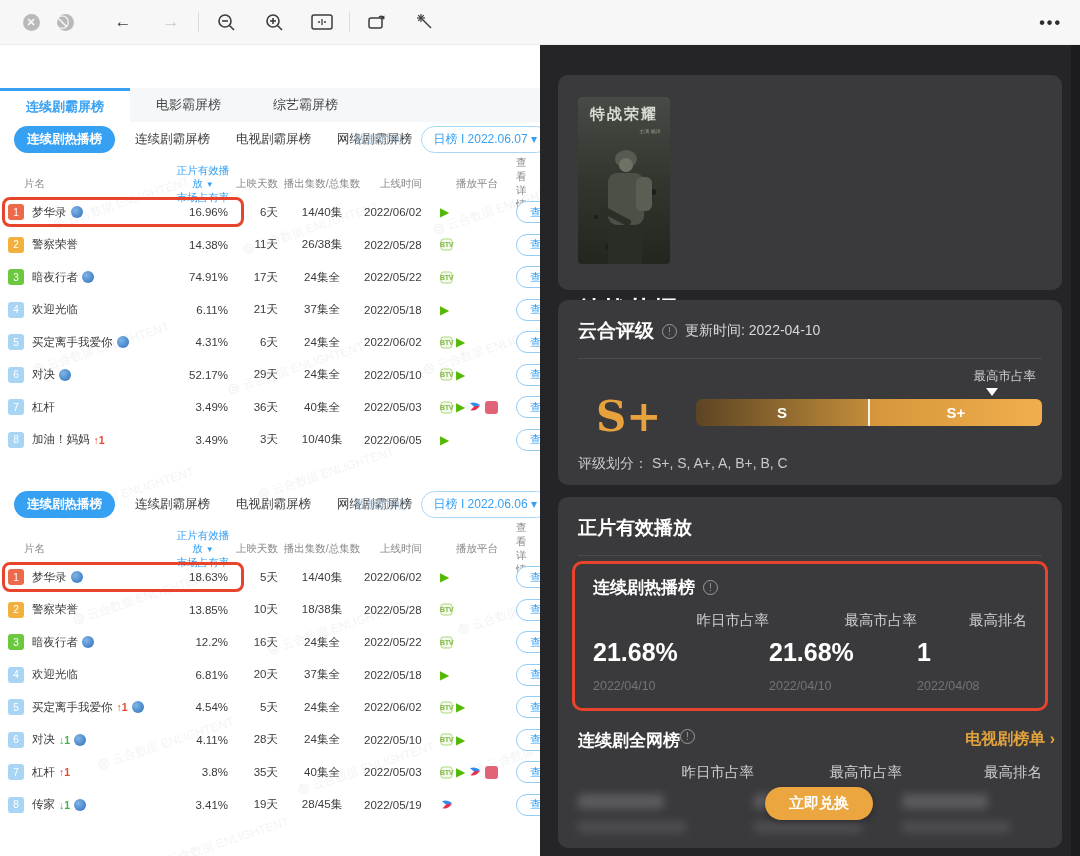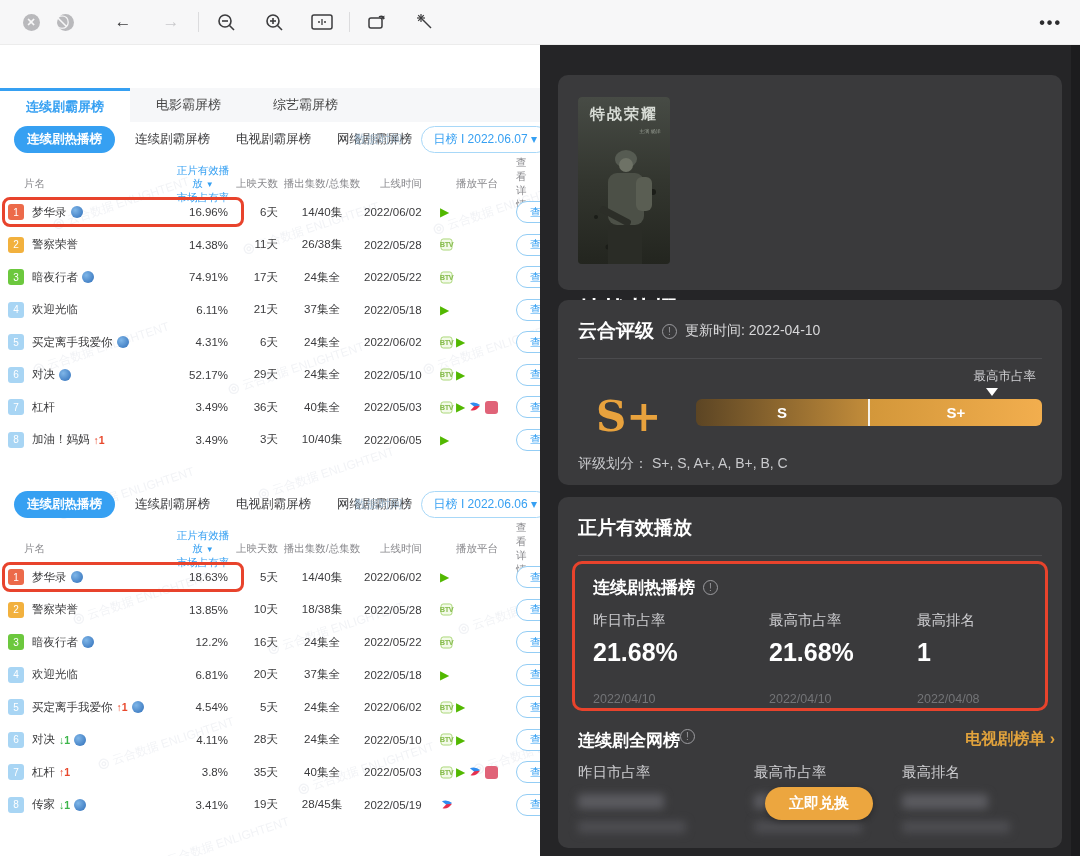--- a/index.html
+++ b/index.html
@@ -76,23 +76,23 @@
   .marker{position:absolute;right:64px;top:88px;width:0;height:0;border-left:6px solid transparent;border-right:6px solid transparent;border-top:8px solid #fff;}
   .bigrate{position:absolute;left:38px;top:92px;font-size:42px;font-weight:bold;color:#e8a23d;font-family:"DejaVu Serif",serif;}
   .ratebar{position:absolute;left:138px;top:99px;width:346px;height:27px;border-radius:6px;overflow:hidden;display:flex;}
   .seg{flex:1;display:flex;align-items:center;justify-content:center;font-size:15px;font-weight:bold;color:#fff;}
   .seg0{background:linear-gradient(90deg,#5c4524,#c28c3a);}
   .seg1{background:linear-gradient(90deg,#d3973a,#f2ae4e);border-left:2px solid #f5f2ea;}
   .scaleline{position:absolute;left:20px;top:155px;font-size:14px;color:#c9cacd;}
   .card3{top:452px;height:351px;padding:18px 20px;}
   .redbox{position:absolute;left:14px;top:64px;width:476px;height:150px;border:3px solid #e8432c;border-radius:10px;padding:12px 18px;}
   .statgrid{display:grid;grid-template-columns:176px 148px 1fr;margin-top:12px;}
-  .statlbl{font-size:14.5px;color:#cdcdd0;}
+  .statlbl{font-size:14.5px;color:#cdcdd0;text-align:right;}
   .statval{font-size:25px;font-weight:bold;margin-top:8px;}
-  .statdate{font-size:12.5px;color:#737477;margin-top:25px;}
+  .statdate{font-size:12.5px;color:#737477;margin-top:12px;}
   .netrow{position:absolute;left:20px;right:7px;top:232px;display:flex;align-items:flex-start;}
   .netlink{margin-left:auto;color:#e2a33c;font-size:16px;font-weight:bold;cursor:pointer;white-space:nowrap;}
   .netgrid{position:absolute;left:20px;right:20px;top:266px;display:grid;grid-template-columns:176px 148px 1fr;}
   .blur1{width:86px;height:15px;background:#5b5b60;border-radius:3px;filter:blur(4px);margin-top:12px;}
   .blur2{width:108px;height:12px;background:#4e4e52;border-radius:3px;filter:blur(4px);margin-top:12px;}
   .redeem{position:absolute;left:207px;top:290px;background:#eca63f;color:#fff;font-size:15px;font-weight:bold;border-radius:999px;padding:7px 24px;cursor:pointer;box-shadow:0 2px 6px rgba(0,0,0,.3);}
 </style>
 </head>
 <body>
 

